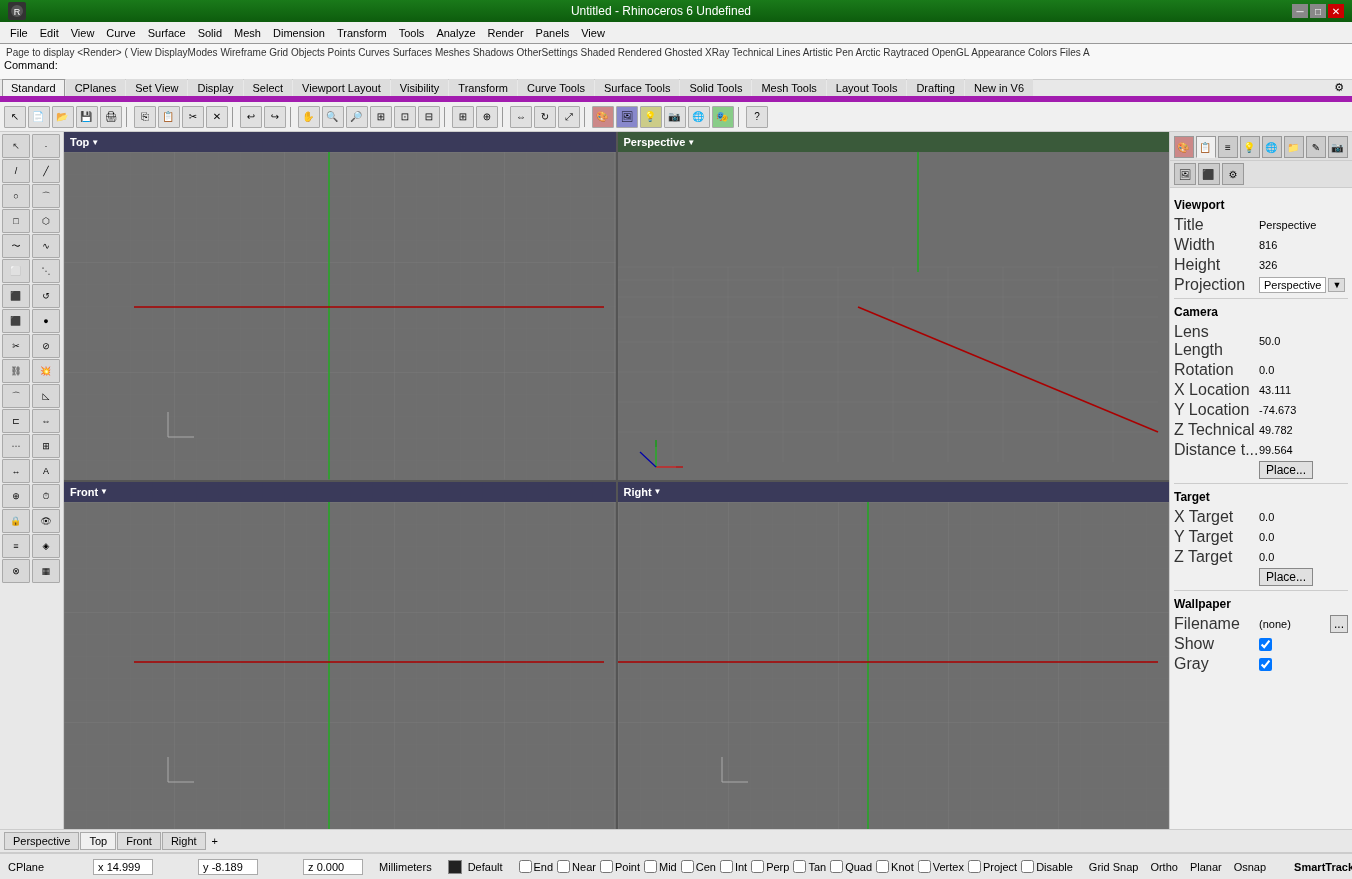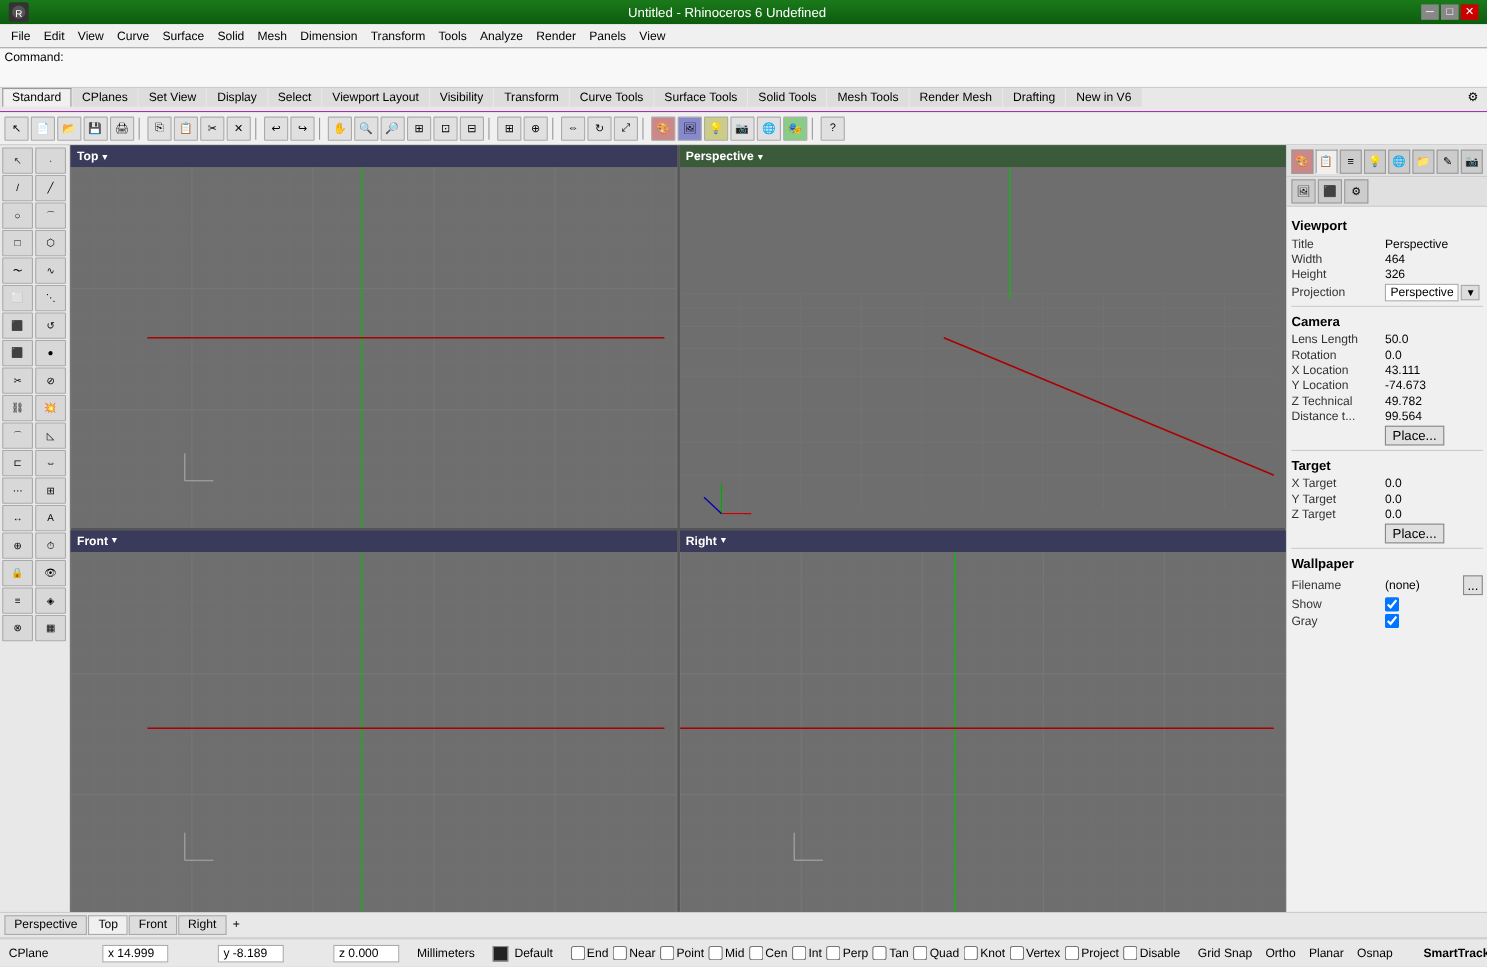--- a/index.html
+++ b/index.html
@@ -16,21 +16,21 @@
 
     
     #menu-bar { height: 22px; background: #f0f0f0; display: flex; align-items: center; padding: 0 4px; border-bottom: 1px solid #999; }
     #menu-bar span { padding: 2px 6px; cursor: pointer; font-size: 11px; }
 
     
     #command-area { height: 36px; background: #f8f8f8; border-bottom: 1px solid #ccc; padding: 2px 4px; }
     #command-line1 { font-size: 11px; color: #444; padding: 1px 2px; }
 
     
-    #toolbar-tabs { height: 22px; background: #e8e8e8; display: flex; align-items: flex-start; padding: 0 2px; border-bottom: 1px solid #a21caf; gap: 1px; }
+    #toolbar-tabs { height: 22px; background: #e8e8e8; display: flex; align-items: flex-end; padding: 0 2px; border-bottom: 6px solid #a21caf; gap: 1px; }
     .toolbar-tab { padding: 2px 8px; font-size: 11px; cursor: pointer; border: 1px solid transparent; border-bottom: none; background: #ddd; }
     .toolbar-tab.active { background: #f0f0f0; border-color: #999; border-bottom-color: #f0f0f0; }
     #settings-gear { margin-left: auto; padding: 2px 6px; cursor: pointer; }
 
     
     #main-toolbar { height: 30px; background: #f0f0f0; display: flex; align-items: center; padding: 2px 4px; gap: 2px; border-bottom: 1px solid #ccc; }
     .tb-btn { width: 22px; height: 22px; display: flex; align-items: center; justify-content: center; background: #e0e0e0; border: 1px solid #aaa; cursor: pointer; font-size: 10px; border-radius: 1px; }
     .tb-sep { width: 4px; height: 20px; border-left: 1px solid #999; margin: 0 2px; }
 
     
@@ -52,21 +52,21 @@
     .grid-svg { position: absolute; top: 0; left: 0; width: 100%; height: 100%; }
 
     
     #right-panel { width: 183px; background: #f0f0f0; border-left: 1px solid #ccc; overflow-y: auto; }
     .rp-tab { width: 22px; height: 22px; display: flex; align-items: center; justify-content: center; background: #ccc; border: 1px solid #999; cursor: pointer; font-size: 11px; }
     .rp-tab.active { background: #f0f0f0; border-bottom-color: #f0f0f0; }
 
     #props-content { padding: 4px; }
     .props-section-title { font-size: 12px; font-weight: bold; color: #000; margin: 6px 0 4px; }
     .props-row { display: flex; align-items: center; margin: 2px 0; }
-    .props-label { width: 85px; font-size: 11px; color: #333; }
+    .props-label { width: 85px; font-size: 16px; color: #333; }
     .props-value { flex: 1; font-size: 11px; color: #000; }
     .props-dropdown { display: flex; align-items: center; gap: 2px; }
     .props-btn { padding: 1px 6px; font-size: 12px; background: #e0e0e0; border: 1px solid #888; cursor: pointer; }
     .dot-separator { height: 1px; background: #ccc; margin: 4px 0; }
 
     
     #bottom-tabs { height: 24px; background: #e8e8e8; display: flex; align-items: center; padding: 0 4px; border-top: 1px solid #ccc; border-bottom: 1px solid #ccc; gap: 1px; }
     .btm-tab { padding: 2px 8px; font-size: 11px; cursor: pointer; border: 1px solid #aaa; background: #ddd; }
     .btm-tab.active { background: #f0f0f0; }
     .btm-tab-add { padding: 2px 5px; font-size: 11px; cursor: pointer; }
@@ -114,40 +114,41 @@
   <span>Dimension</span>
   <span>Transform</span>
   <span>Tools</span>
   <span>Analyze</span>
   <span>Render</span>
   <span>Panels</span>
   <span>View</span>
 </div>
 
 <div id="command-area">
+  <div id="command-line1" style="font-size:10px; color:#333; overflow:hidden; white-space:nowrap;">Page to display &lt;Render&gt; ( View DisplayModes Wireframe Grid Objects Points Curves Surfaces Meshes Shadows OtherSettings Shaded Rendered Ghosted XRay Technical Lines Artistic Pen Arctic Raytraced OpenGL Appearance Colors Files A</div>
   <div style="display:flex; align-items:center; gap:5px;">
     <span style="font-size:11px;">Command:</span>
     <input type="text" style="flex: 1 1 0%; border: none; background: transparent; font-size: 11px; outline: none;" value="">
   </div>
 </div>
 
 <div id="toolbar-tabs">
   <div class="toolbar-tab active">Standard</div>
   <div class="toolbar-tab">CPlanes</div>
   <div class="toolbar-tab">Set View</div>
   <div class="toolbar-tab">Display</div>
   <div class="toolbar-tab">Select</div>
   <div class="toolbar-tab">Viewport Layout</div>
   <div class="toolbar-tab">Visibility</div>
   <div class="toolbar-tab">Transform</div>
   <div class="toolbar-tab">Curve Tools</div>
   <div class="toolbar-tab">Surface Tools</div>
   <div class="toolbar-tab">Solid Tools</div>
   <div class="toolbar-tab">Mesh Tools</div>
-  <div class="toolbar-tab">Render Mesh</div>
+  <div class="toolbar-tab">Layout Tools</div>
   <div class="toolbar-tab">Drafting</div>
   <div class="toolbar-tab">New in V6</div>
   <div id="settings-gear">⚙</div>
 </div>
 
 <div id="main-toolbar">
 
   <div class="tb-btn">↖</div>
   <div class="tb-btn">📄</div>
   <div class="tb-btn">📂</div>
@@ -419,21 +420,21 @@
 
     <div id="props-content">
 
       <div class="props-section-title">Viewport</div>
       <div class="props-row">
         <span class="props-label">Title</span>
         <span class="props-value">Perspective</span>
       </div>
       <div class="props-row">
         <span class="props-label">Width</span>
-        <span class="props-value">464</span>
+        <span class="props-value">816</span>
       </div>
       <div class="props-row">
         <span class="props-label">Height</span>
         <span class="props-value">326</span>
       </div>
       <div class="props-row">
         <span class="props-label">Projection</span>
         <div class="props-dropdown" style="display:flex; align-items:center;">
           <span style="font-size:11px; background:white; border:1px solid #aaa; padding:1px 4px;">Perspective</span>
           <span style="background:#ddd; border:1px solid #aaa; padding:1px 3px; font-size:9px; cursor:pointer;">▼</span>

